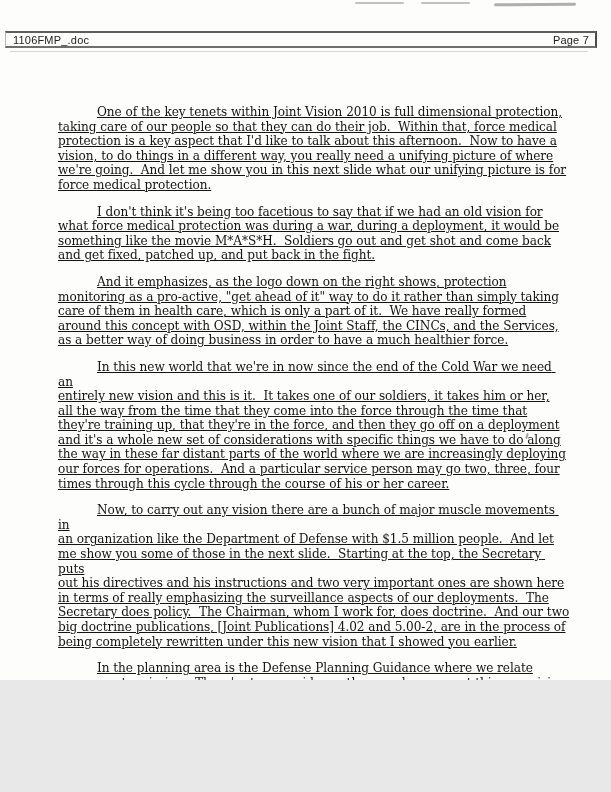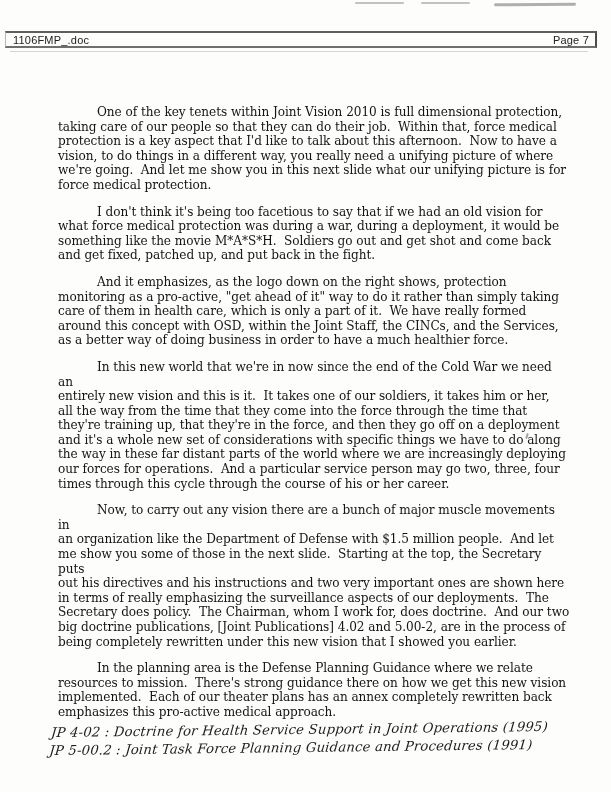--- a/index.html
+++ b/index.html
@@ -1,19 +1,19 @@
 <!DOCTYPE html>
 <html><head>
 <meta charset="utf-8">
 <style>
   html, body { margin: 0; padding: 0; background: #e8e8e8; }
   .page {
     position: relative;
     width: 611px;
-    height: 792px;
+    height: 680px;
     margin: 0 auto;
     background: #fdfdfc;
     overflow: hidden;
     font-family: "DejaVu Serif", serif;
     color: #161616;
   }
 
   
   .streak {
     position: absolute;
@@ -64,20 +64,21 @@
     width: 512px;
     font-size: 12.1px;
     line-height: 14.6px;
     letter-spacing: -0.05px;
     color: #141414;
   }
   .body-text p {
     margin: 0 0 12px 0;
     white-space: pre-wrap;
     text-indent: 39px;
+    text-decoration: underline;
   }
 
   
   .speck {
     position: absolute;
     left: 526px;
     top: 433px;
     width: 2px;
     height: 6px;
     background: #7d7d7d;

